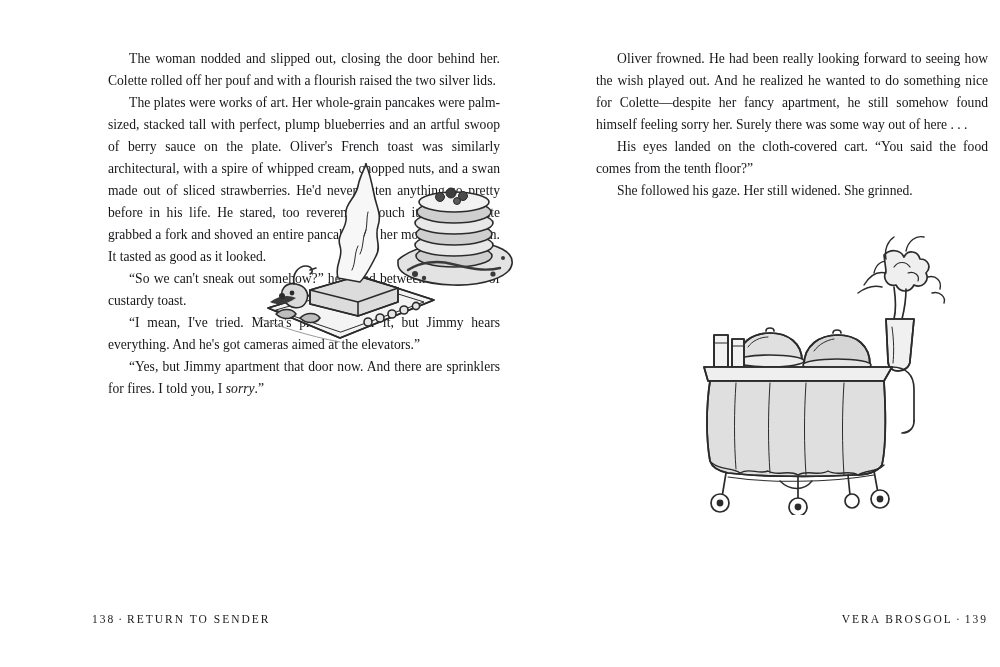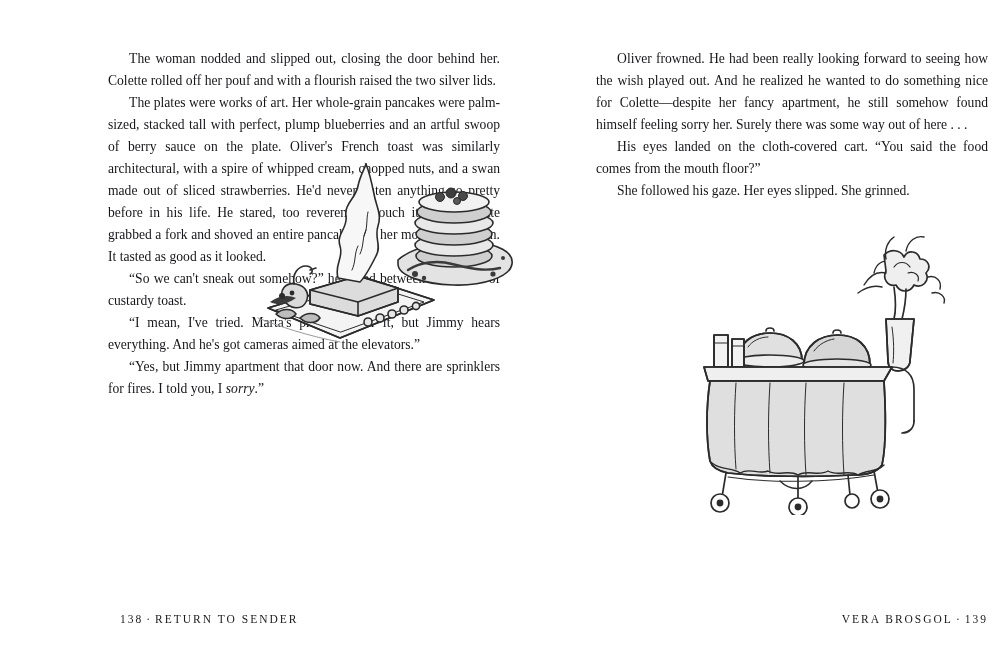--- a/index.html
+++ b/index.html
@@ -74,21 +74,21 @@
   }
 
   .folio {
     position: absolute;
     bottom: 42px;
     font-family: "Liberation Serif", serif;
     font-size: 11.5px;
     letter-spacing: 2.0px;
     color: #1a1a1a;
   }
-  .folio-left { left: 72px; text-align: right; }
+  .folio-left { left: 44px; text-align: right; }
   .folio-right { right: 60px; }
   .folio .num { font-weight: normal; }
   .folio .sep { padding: 0 3px; }
 </style>
 </head>
 <body>
 
 <div class="spread">
 
   <div class="page page-left">
@@ -181,22 +181,22 @@
 
     <div class="folio folio-left">
       <span class="num">138</span><span class="sep">·</span><span>RETURN TO SENDER</span>
     </div>
   </div>
 
   <div class="page page-right">
 
     <div class="body-text">
       <p>Oliver frowned. He had been really looking forward to seeing how the wish played out. And he realized he wanted to do something nice for Colette—despite her fancy apartment, he still somehow found himself feeling sorry her. Surely there was some way out of here . . .</p>
-      <p>His eyes landed on the cloth-covered cart. “You said the food comes from the mouth floor?”</p>
-      <p>She followed his gaze. Her eyes slipped. She grinned.</p>
+      <p>His eyes landed on the cloth-covered cart. “You said the food comes from the tenth floor?”</p>
+      <p>She followed his gaze. Her still widened. She grinned.</p>
     </div>
 
     <div class="illo-cart">
       <svg viewBox="0 0 290 300" width="290" height="300" xmlns="http://www.w3.org/2000/svg">
         <g fill="none" stroke="#2b2b2b" stroke-width="1.7" stroke-linecap="round" stroke-linejoin="round">
 
           <g>
             <path d="M196 58 C198 48 206 44 212 48" stroke-width="1.4"></path>
             <path d="M206 40 C212 34 222 34 226 42 C230 34 240 36 242 44 C250 44 254 52 248 58 C252 66 244 74 236 70 C232 78 222 78 218 70 C210 72 204 64 208 56 Z" fill="#efefef"></path>
             <path d="M216 52 C220 46 228 46 232 52" stroke-width="1.2"></path>

